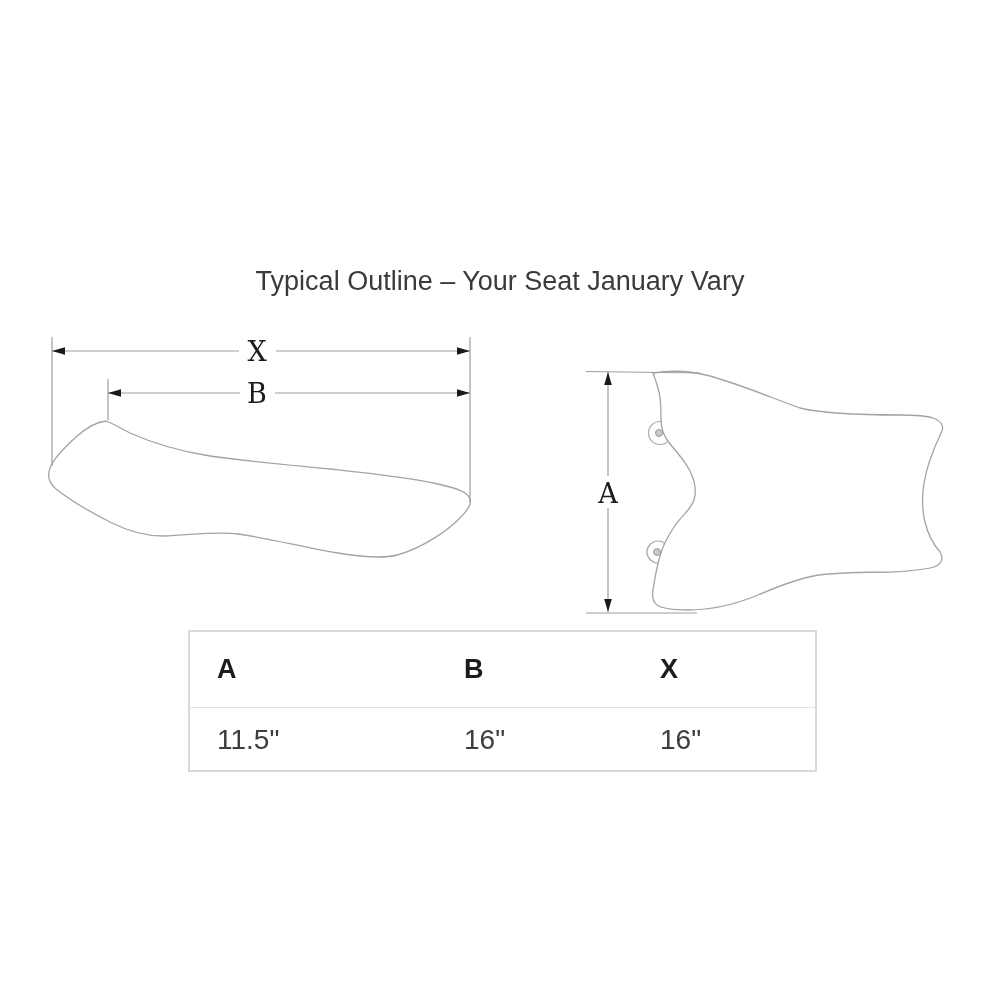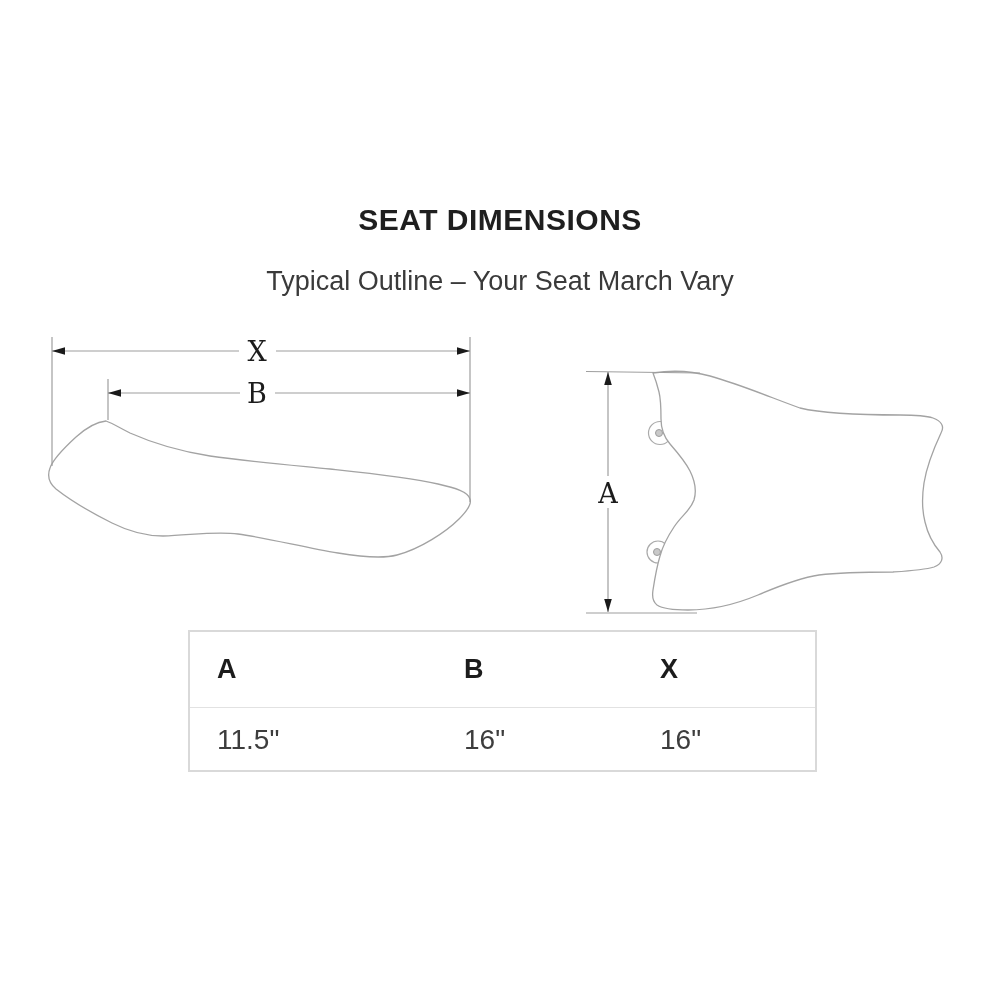--- a/index.html
+++ b/index.html
@@ -27,22 +27,21 @@
   .tcell.c2{width:196px;}
   .tcell.c3{width:182px;}
   .trow.header .tcell{font-size:27px;font-weight:bold;color:#1c1c1c;}
   .trow.values .tcell{font-size:28px;font-weight:400;color:#3d3d3d;}
 </style>
 </head>
 <body>
 
 <div class="page">
 
-  <div class="title">SEAT DIMENSIONS</div>
-  <div class="subtitle">Typical Outline – Your Seat March Vary</div>
+  <div class="subtitle">Typical Outline – Your Seat January Vary</div>
 
   <svg class="diagram" width="1000" height="1000" viewBox="0 0 1000 1000">
 
     <g>
 
       <path class="outline" d="
         M 106 421
         C 96 422, 86 428, 76 437
         C 64 448, 53 459, 50 468
         C 47 476, 49 483, 56 489

